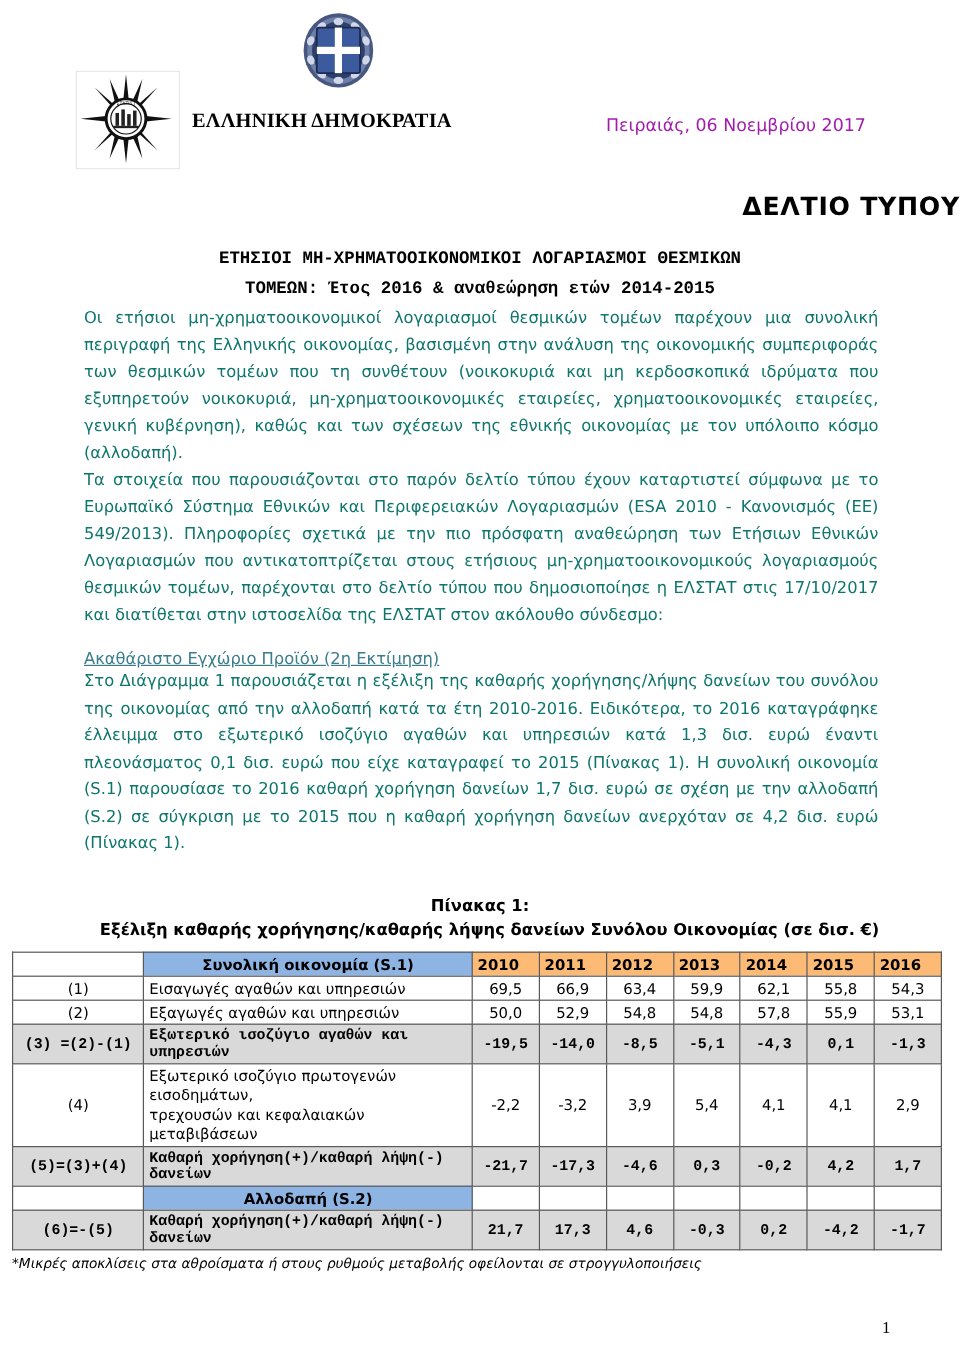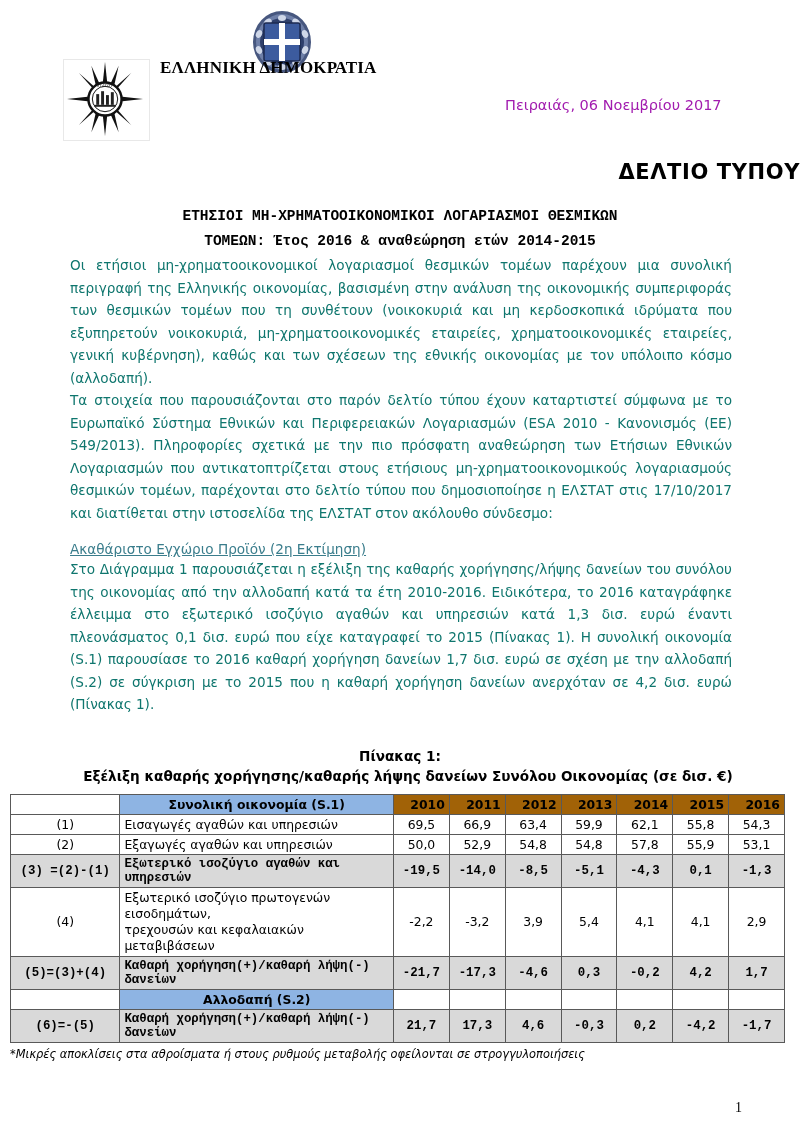--- a/index.html
+++ b/index.html
@@ -36,21 +36,21 @@
     top: 59px;
     width: 85px;
     height: 80px;
     border: 1px solid #e8e8e8;
   }
   .elstat-logo svg { display: block; }
 
   .org-names {
     position: absolute;
     left: 160px;
-    top: 54px;
+    top: 87px;
     font-family: "Liberation Serif", serif;
     font-weight: bold;
     font-size: 17px;
     line-height: 27px;
     letter-spacing: 0.2px;
     color: #000;
   }
   .org-names div { white-space: nowrap; }
 
   .place-date {
@@ -146,22 +146,22 @@
   .label-cell { text-align: left; }
   .num-cell   { text-align: center; }
 
   .hdr-blue {
     background: #8eb4e3;
     text-align: center;
     font-weight: bold;
     font-size: 13.2px;
   }
   .yr-hdr {
-    background: #a16207;
-    text-align: right;
+    background: #fdba74;
+    text-align: left;
     font-weight: bold;
     font-size: 12.8px;
   }
   .shaded {
     background: #d9d9d9;
     font-weight: bold;
     font-family: Liberation Mono, monospace;
   }
   .blank-cell { background: #ffffff; }
   .two-line { line-height: 16px; font-size: 12.2px; }

